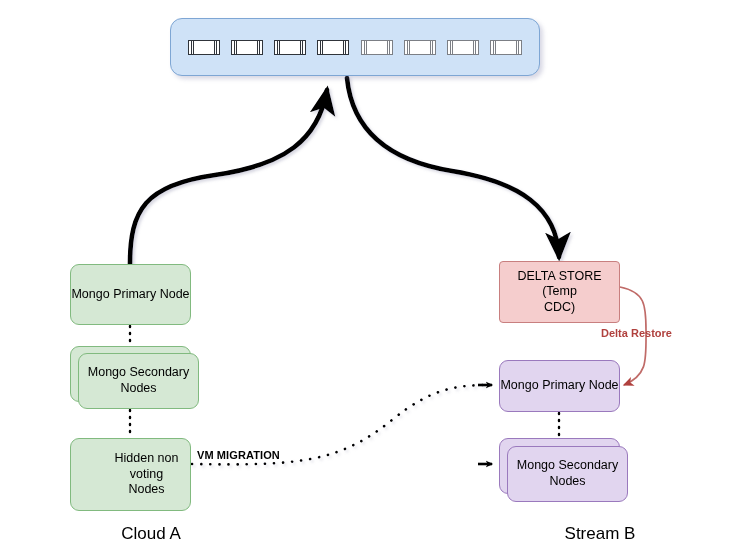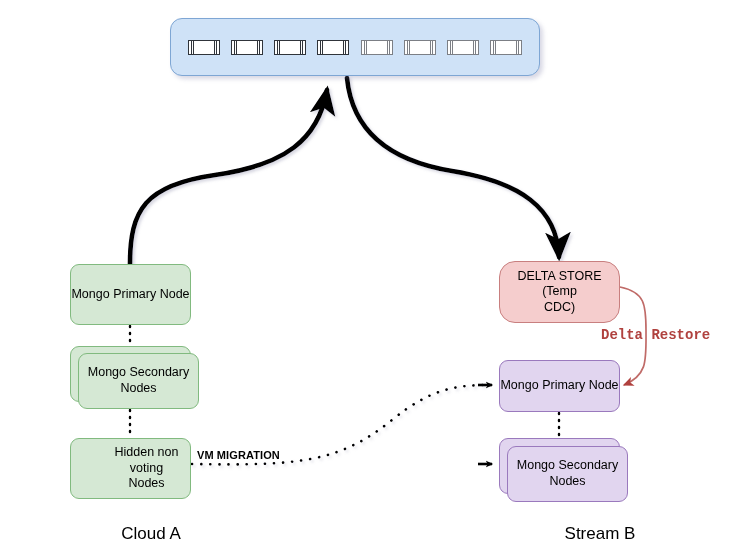--- a/index.html
+++ b/index.html
@@ -115,30 +115,30 @@
   .purple-node {
     background: #e1d5ef;
     border: 1px solid #9a79bd;
     border-radius: 9px;
     font-size: 12.5px;
     color: #000;
   }
   .red-node {
     background: #f5cdcd;
     border: 1px solid #c87f7f;
-    border-radius: 16px;
+    border-radius: 4px;
     font-size: 12.5px;
     color: #000;
   }
 
   
   #mongo-primary-a { left: 70px;  top: 264px; width: 121px; height: 61px; }
   #mongo-secondary-a-back  { left: 70px;  top: 346px; width: 121px; height: 56px; z-index: 1; }
   #mongo-secondary-a-front { left: 78px;  top: 353px; width: 121px; height: 56px; z-index: 2; }
-  #hidden-node-a   { left: 70px;  top: 438px; width: 121px; height: 61px; padding-left: 32px; }
+  #hidden-node-a   { left: 70px;  top: 438px; width: 121px; height: 73px; padding-left: 32px; }
 
   
   #delta-store-b   { left: 499px; top: 261px; width: 121px; height: 62px; }
   #mongo-primary-b { left: 499px; top: 360px; width: 121px; height: 52px; }
   #mongo-secondary-b-back  { left: 499px; top: 438px; width: 121px; height: 56px; z-index: 1; }
   #mongo-secondary-b-front { left: 507px; top: 446px; width: 121px; height: 56px; z-index: 2; }
 
   
   #vm-migration-label {
     position: absolute;
@@ -146,25 +146,24 @@
     top: 449px;
     font-size: 11px;
     font-weight: bold;
     letter-spacing: .1px;
     white-space: nowrap;
   }
   #delta-restore-label {
     position: absolute;
     left: 601px;
     top: 327px;
-    font-size: 14px;
+    font-size: 11px;
     font-weight: bold;
     color: #b0413e;
     white-space: nowrap;
-    font-family: Liberation Mono, monospace;
   }
 
   svg#edges {
     position: absolute;
     left: 0; top: 0;
     width: 732px;
     height: 558px;
     pointer-events: none;
     overflow: visible;
   }

